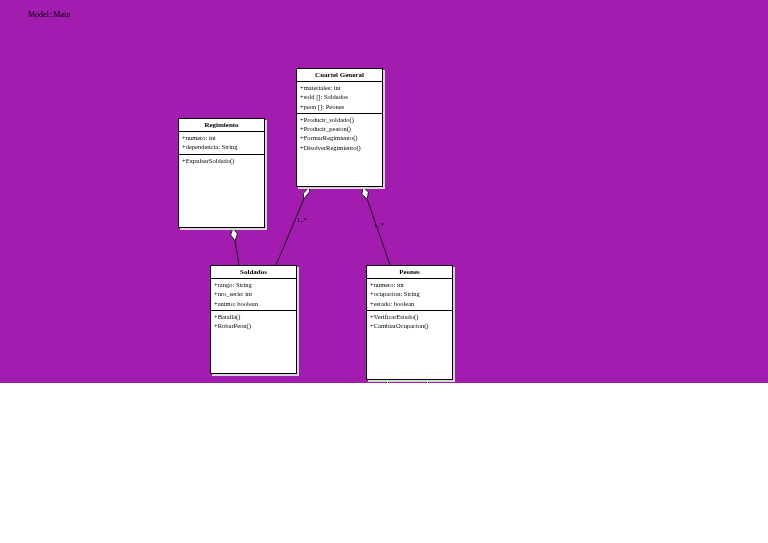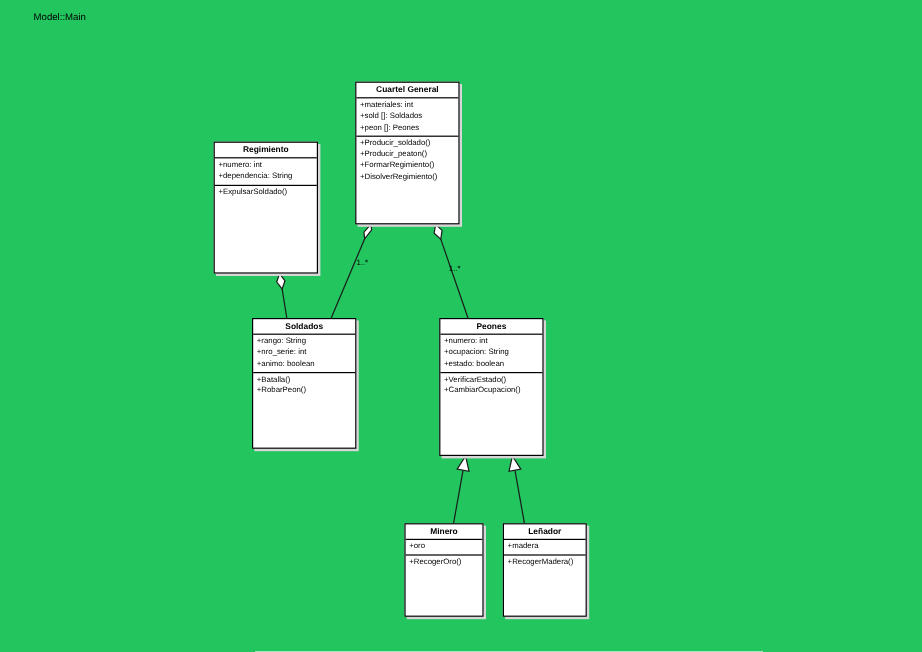--- a/index.html
+++ b/index.html
@@ -1,23 +1,24 @@
 <!DOCTYPE html>
 <html><head>
 <meta charset="utf-8">
 <style>
   * { margin: 0; padding: 0; box-sizing: border-box; }
   html, body { background: #ffffff; }
   body { font-family: "Liberation Sans", "DejaVu Sans", sans-serif; color: #000; }
   .canvas {
     position: relative;
     width: 768px;
-    height: 543px;
-    background: #22c55e;
+    height: 383px;
+    background: #a21caf;
     overflow: hidden;
+    font-family: Liberation Serif, serif;
   }
   .model-title {
     position: absolute;
     left: 28px;
     top: 10px;
     font-size: 8px;
     color: #000;
     white-space: nowrap;
   }
   svg.rels {

